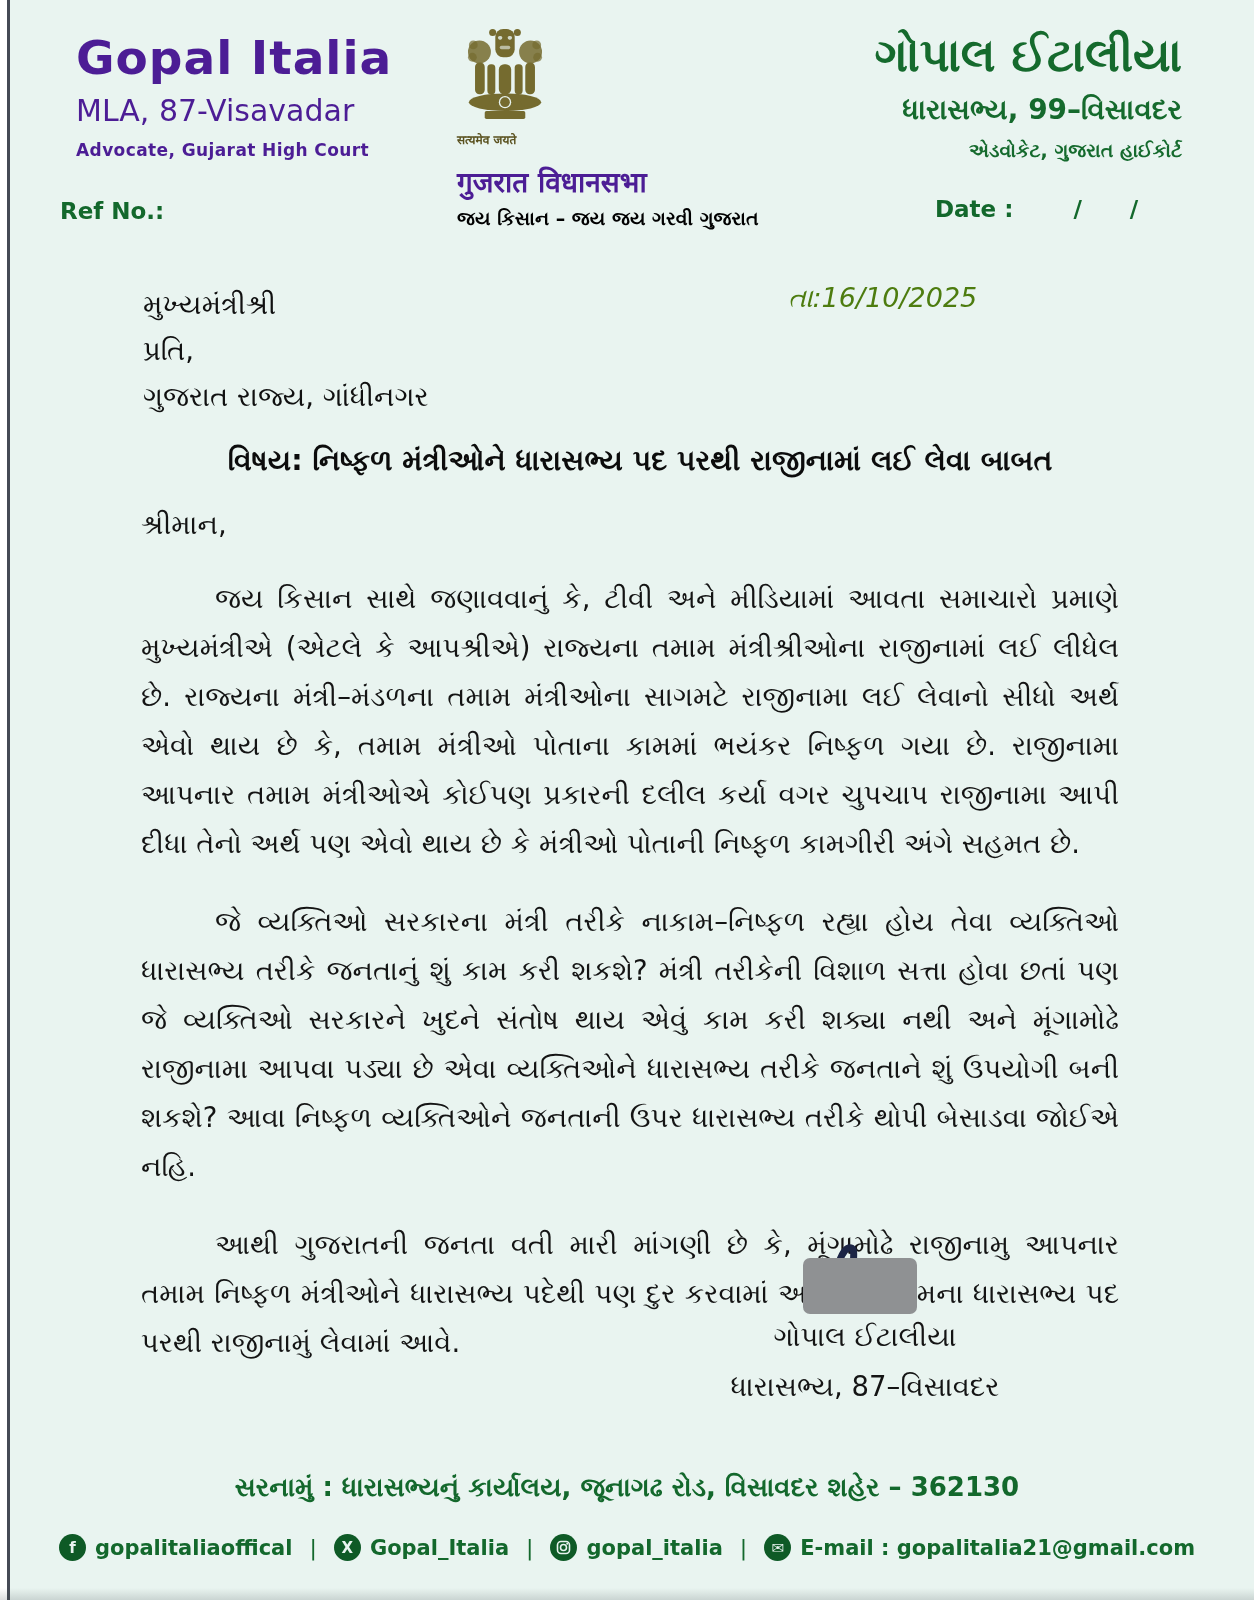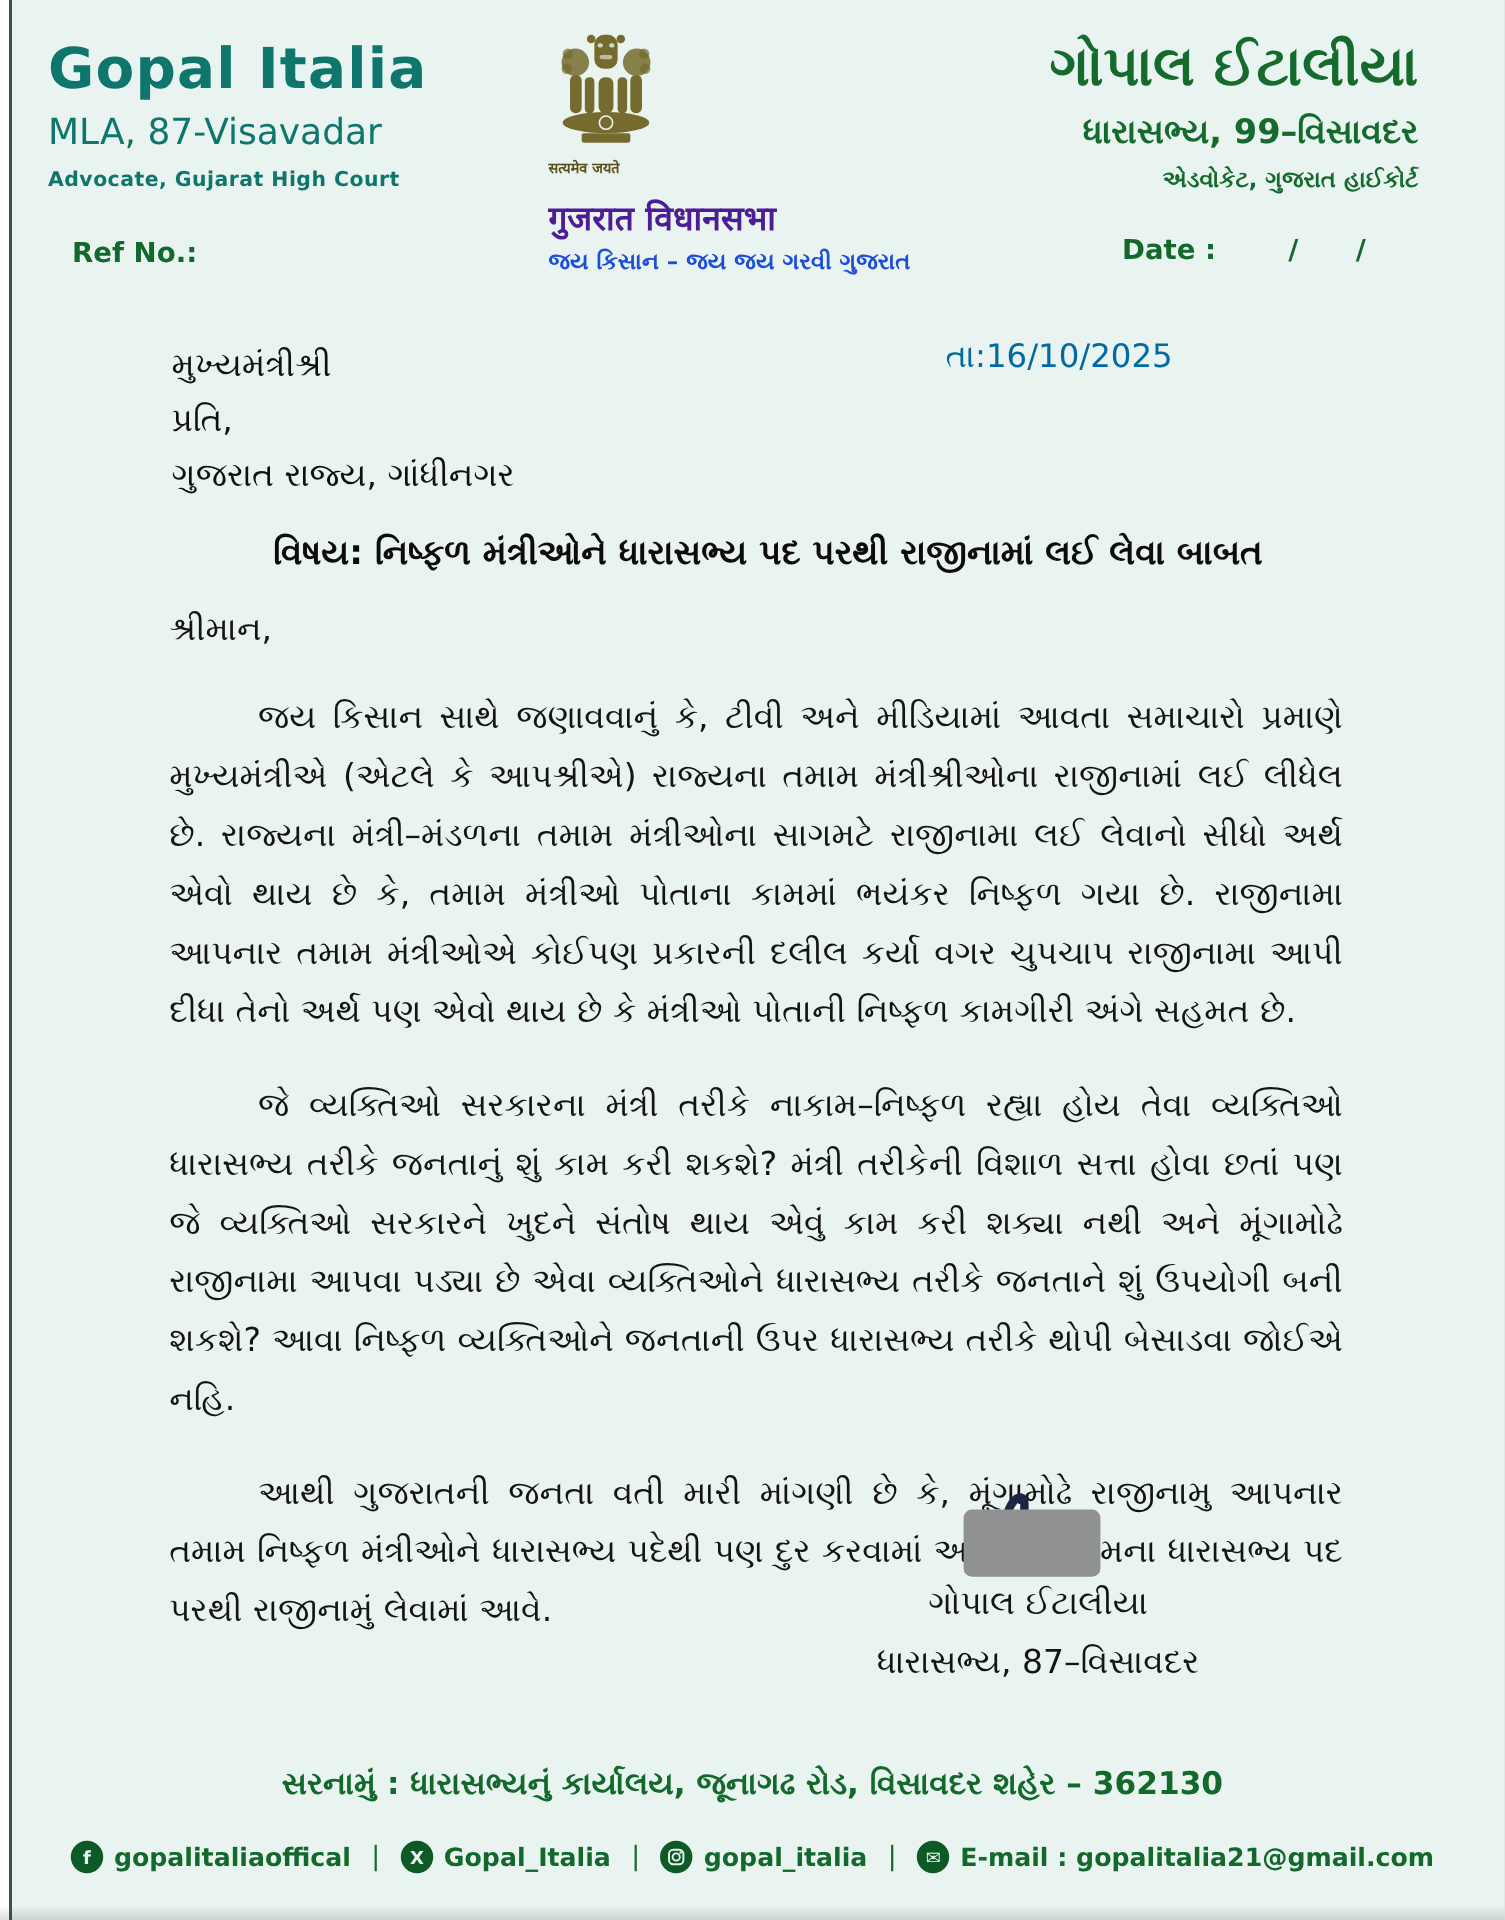--- a/index.html
+++ b/index.html
@@ -8,41 +8,41 @@
     background:#e9f4f0; overflow:hidden;
     font-family:"DejaVu Sans", sans-serif; color:#141414;
   }
   
   .edge-left { position:absolute; left:0; top:0; width:13px; height:100%;
     background:linear-gradient(to right,#ffffff 0 55%, #454a55 55% 80%, rgba(69,74,85,0) 80%); }
   .shadow-bottom { position:absolute; left:0; bottom:0; width:100%; height:12px;
     background:linear-gradient(to bottom, rgba(0,0,0,0), rgba(60,70,75,0.18)); }
 
   
-  .hdr-left { position:absolute; left:40px; top:30px; color:#0f766e; }
+  .hdr-left { position:absolute; left:76px; top:30px; color:#4c1d95; }
   .hdr-left .name { font-size:47px; font-weight:bold; letter-spacing:1px; }
   .hdr-left .title { font-size:30px; font-weight:normal; margin-top:8px; }
   .hdr-left .sub { font-size:17px; font-weight:bold; margin-top:12px; letter-spacing:0.4px; }
 
   .hdr-center { position:absolute; left:50%; top:22px; transform:translateX(-50%);
     width:340px; text-align:left; }
   .hdr-center .motto { font-size:12px; color:#5a511f; margin-top:1px; font-weight:bold; }
   .hdr-center .assembly { font-size:28px; color:#4c1d95; font-weight:600; margin-top:14px; }
-  .hdr-center .slogan { font-size:19px; font-weight:bold; color:#1d4ed8; margin-top:7px; }
+  .hdr-center .slogan { font-size:19px; font-weight:bold; color:#000000; margin-top:7px; }
 
   .hdr-right { position:absolute; right:72px; top:28px; text-align:right; color:#156a2d; }
   .hdr-right .name { font-size:46px; font-weight:bold; }
   .hdr-right .title { font-size:28px; font-weight:bold; margin-top:10px; }
   .hdr-right .sub { font-size:19px; font-weight:bold; margin-top:12px; }
 
   .ref-row { position:absolute; left:60px; top:198px; font-size:23px; color:#13682c; font-weight:600; }
   .date-row { position:absolute; left:935px; top:196px; font-size:23px; color:#13682c; font-weight:600; }
   .date-row .sl1 { margin-left:52px; } .date-row .sl2 { margin-left:40px; }
 
-  .written-date { position:absolute; left:788px; top:282px; font-size:27px; color:#0369a1; }
+  .written-date { position:absolute; left:788px; top:282px; font-size:27px; color:#4d7c0f;font-style:italic; }
 
   .recipient { position:absolute; left:143px; top:281px; font-size:27.5px; line-height:46px; color:#101010; }
 
   .subject { position:absolute; left:150px; top:444px; width:980px; text-align:center;
     font-weight:bold; font-size:28.5px; color:#0c0c0c; }
 
   .body-text { position:absolute; left:141px; top:503px; width:978px; font-size:27.5px; color:#141414; }
   .body-text .greet { line-height:42px; }
   .body-text p { text-align:justify; text-indent:74px; line-height:49px; margin:29px 0 0 0; }
 

